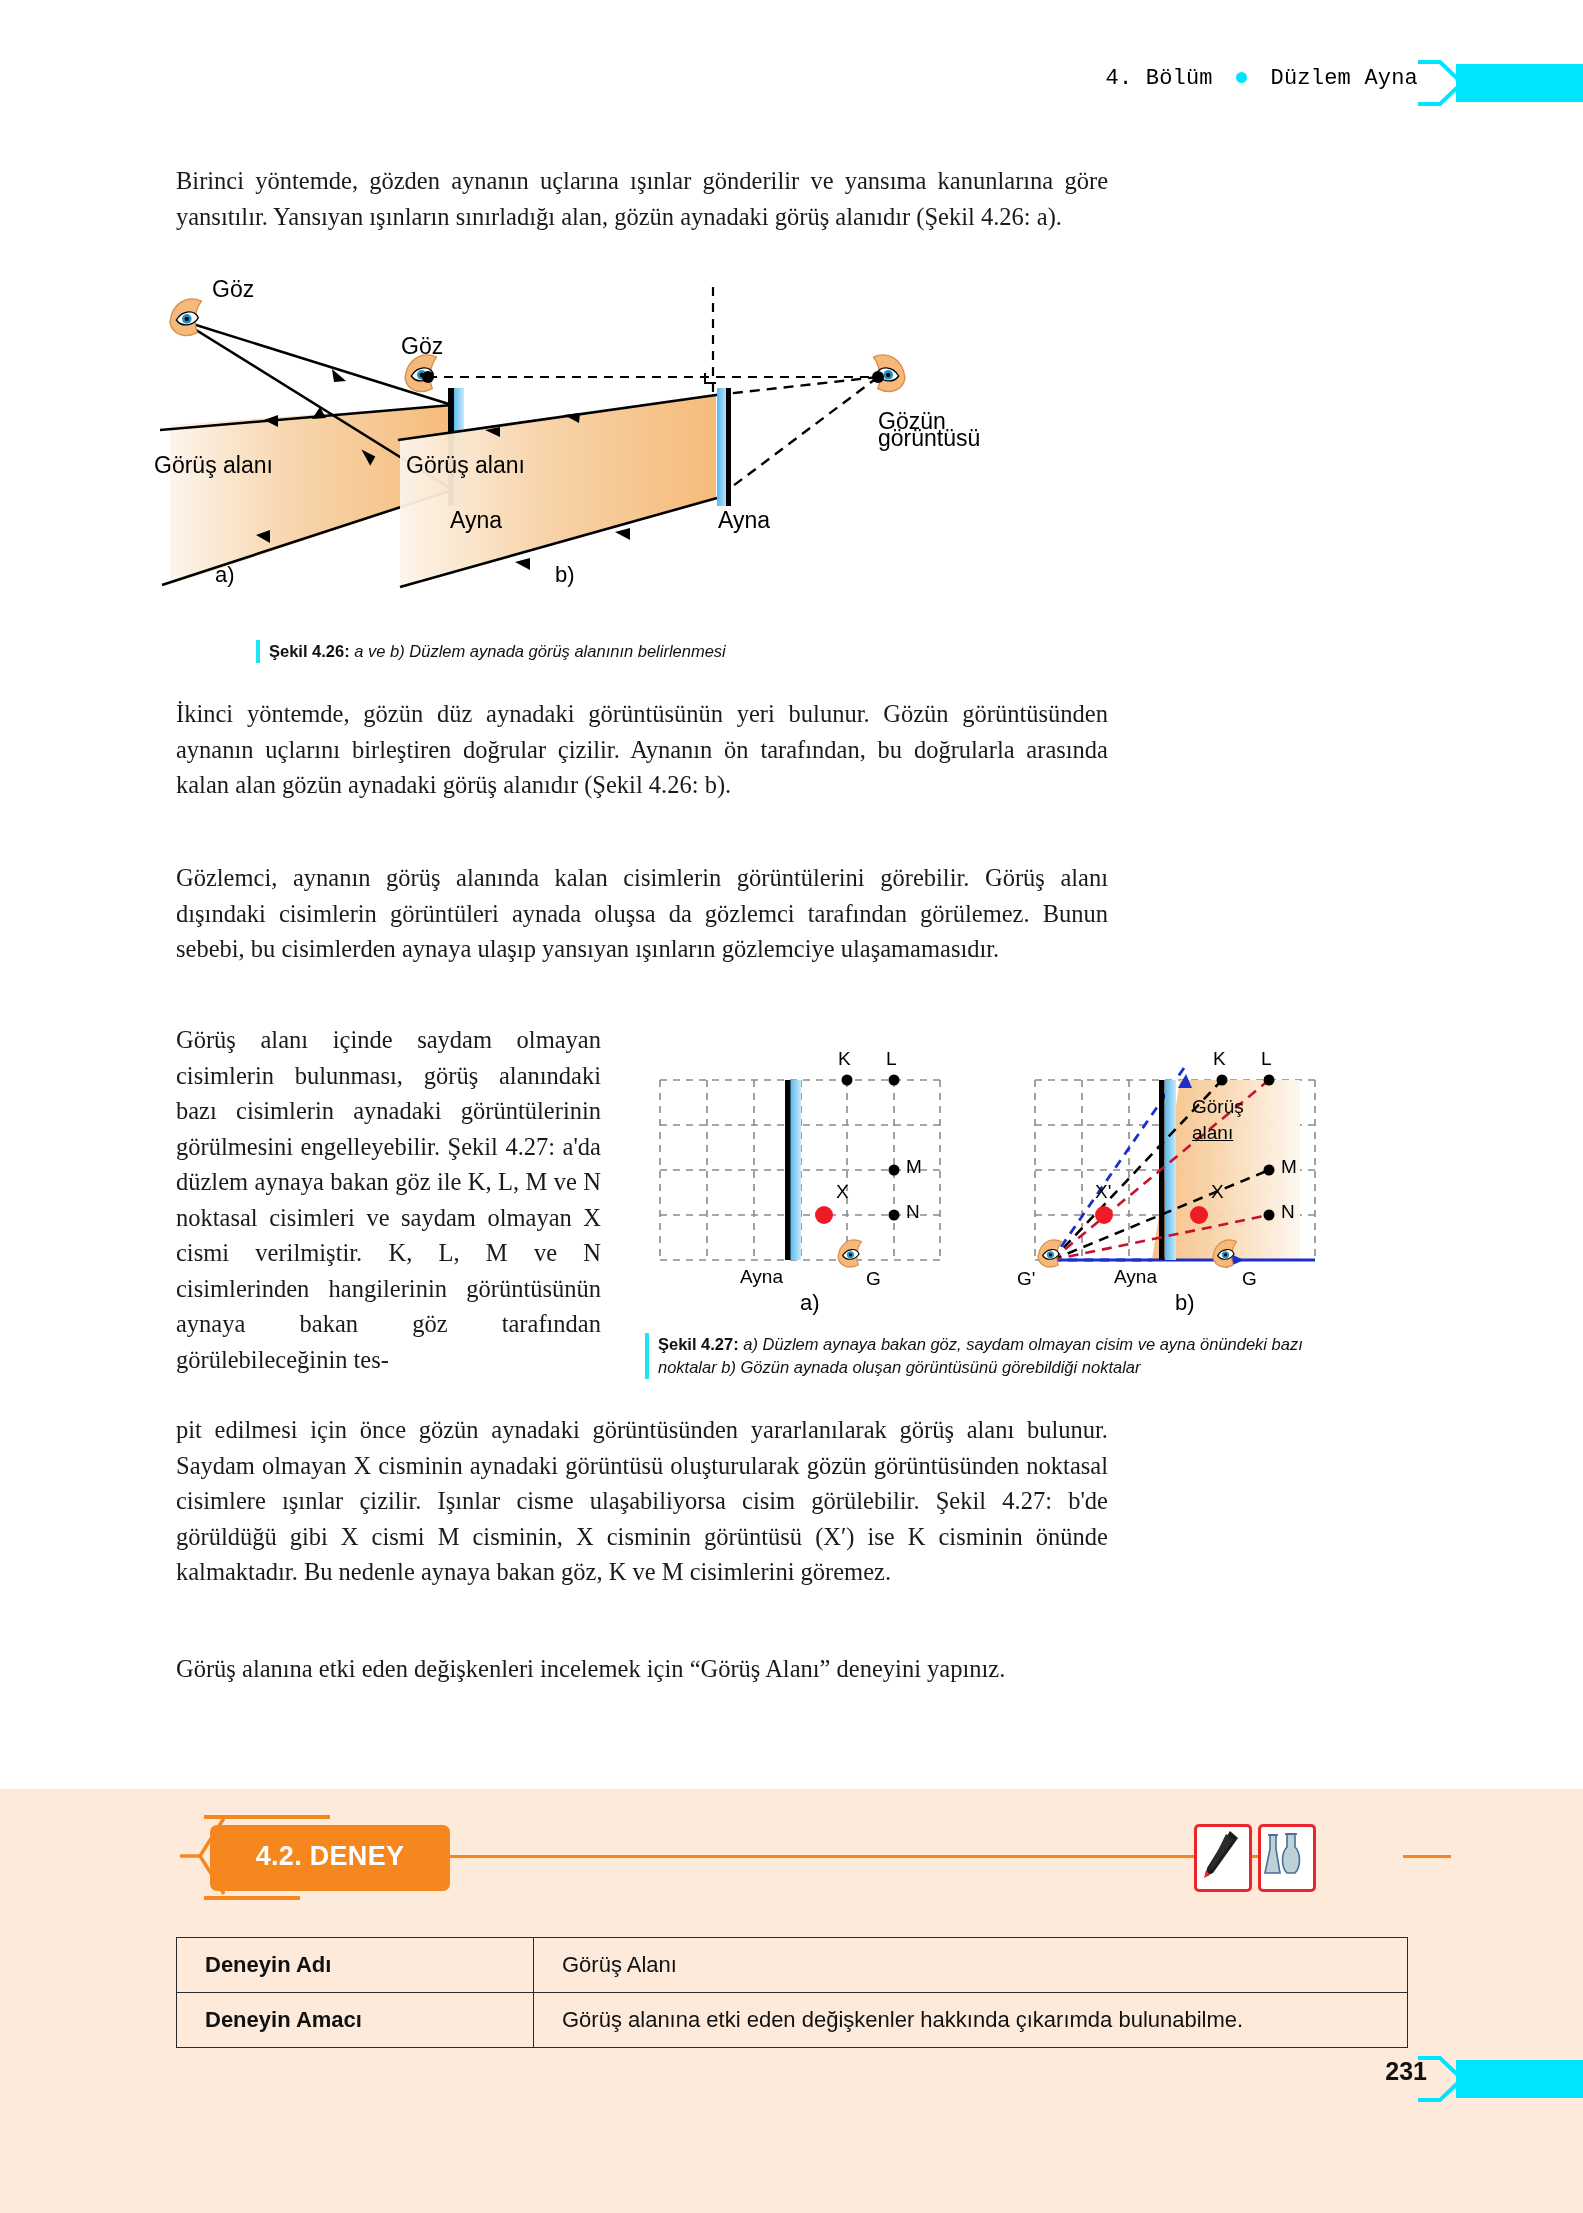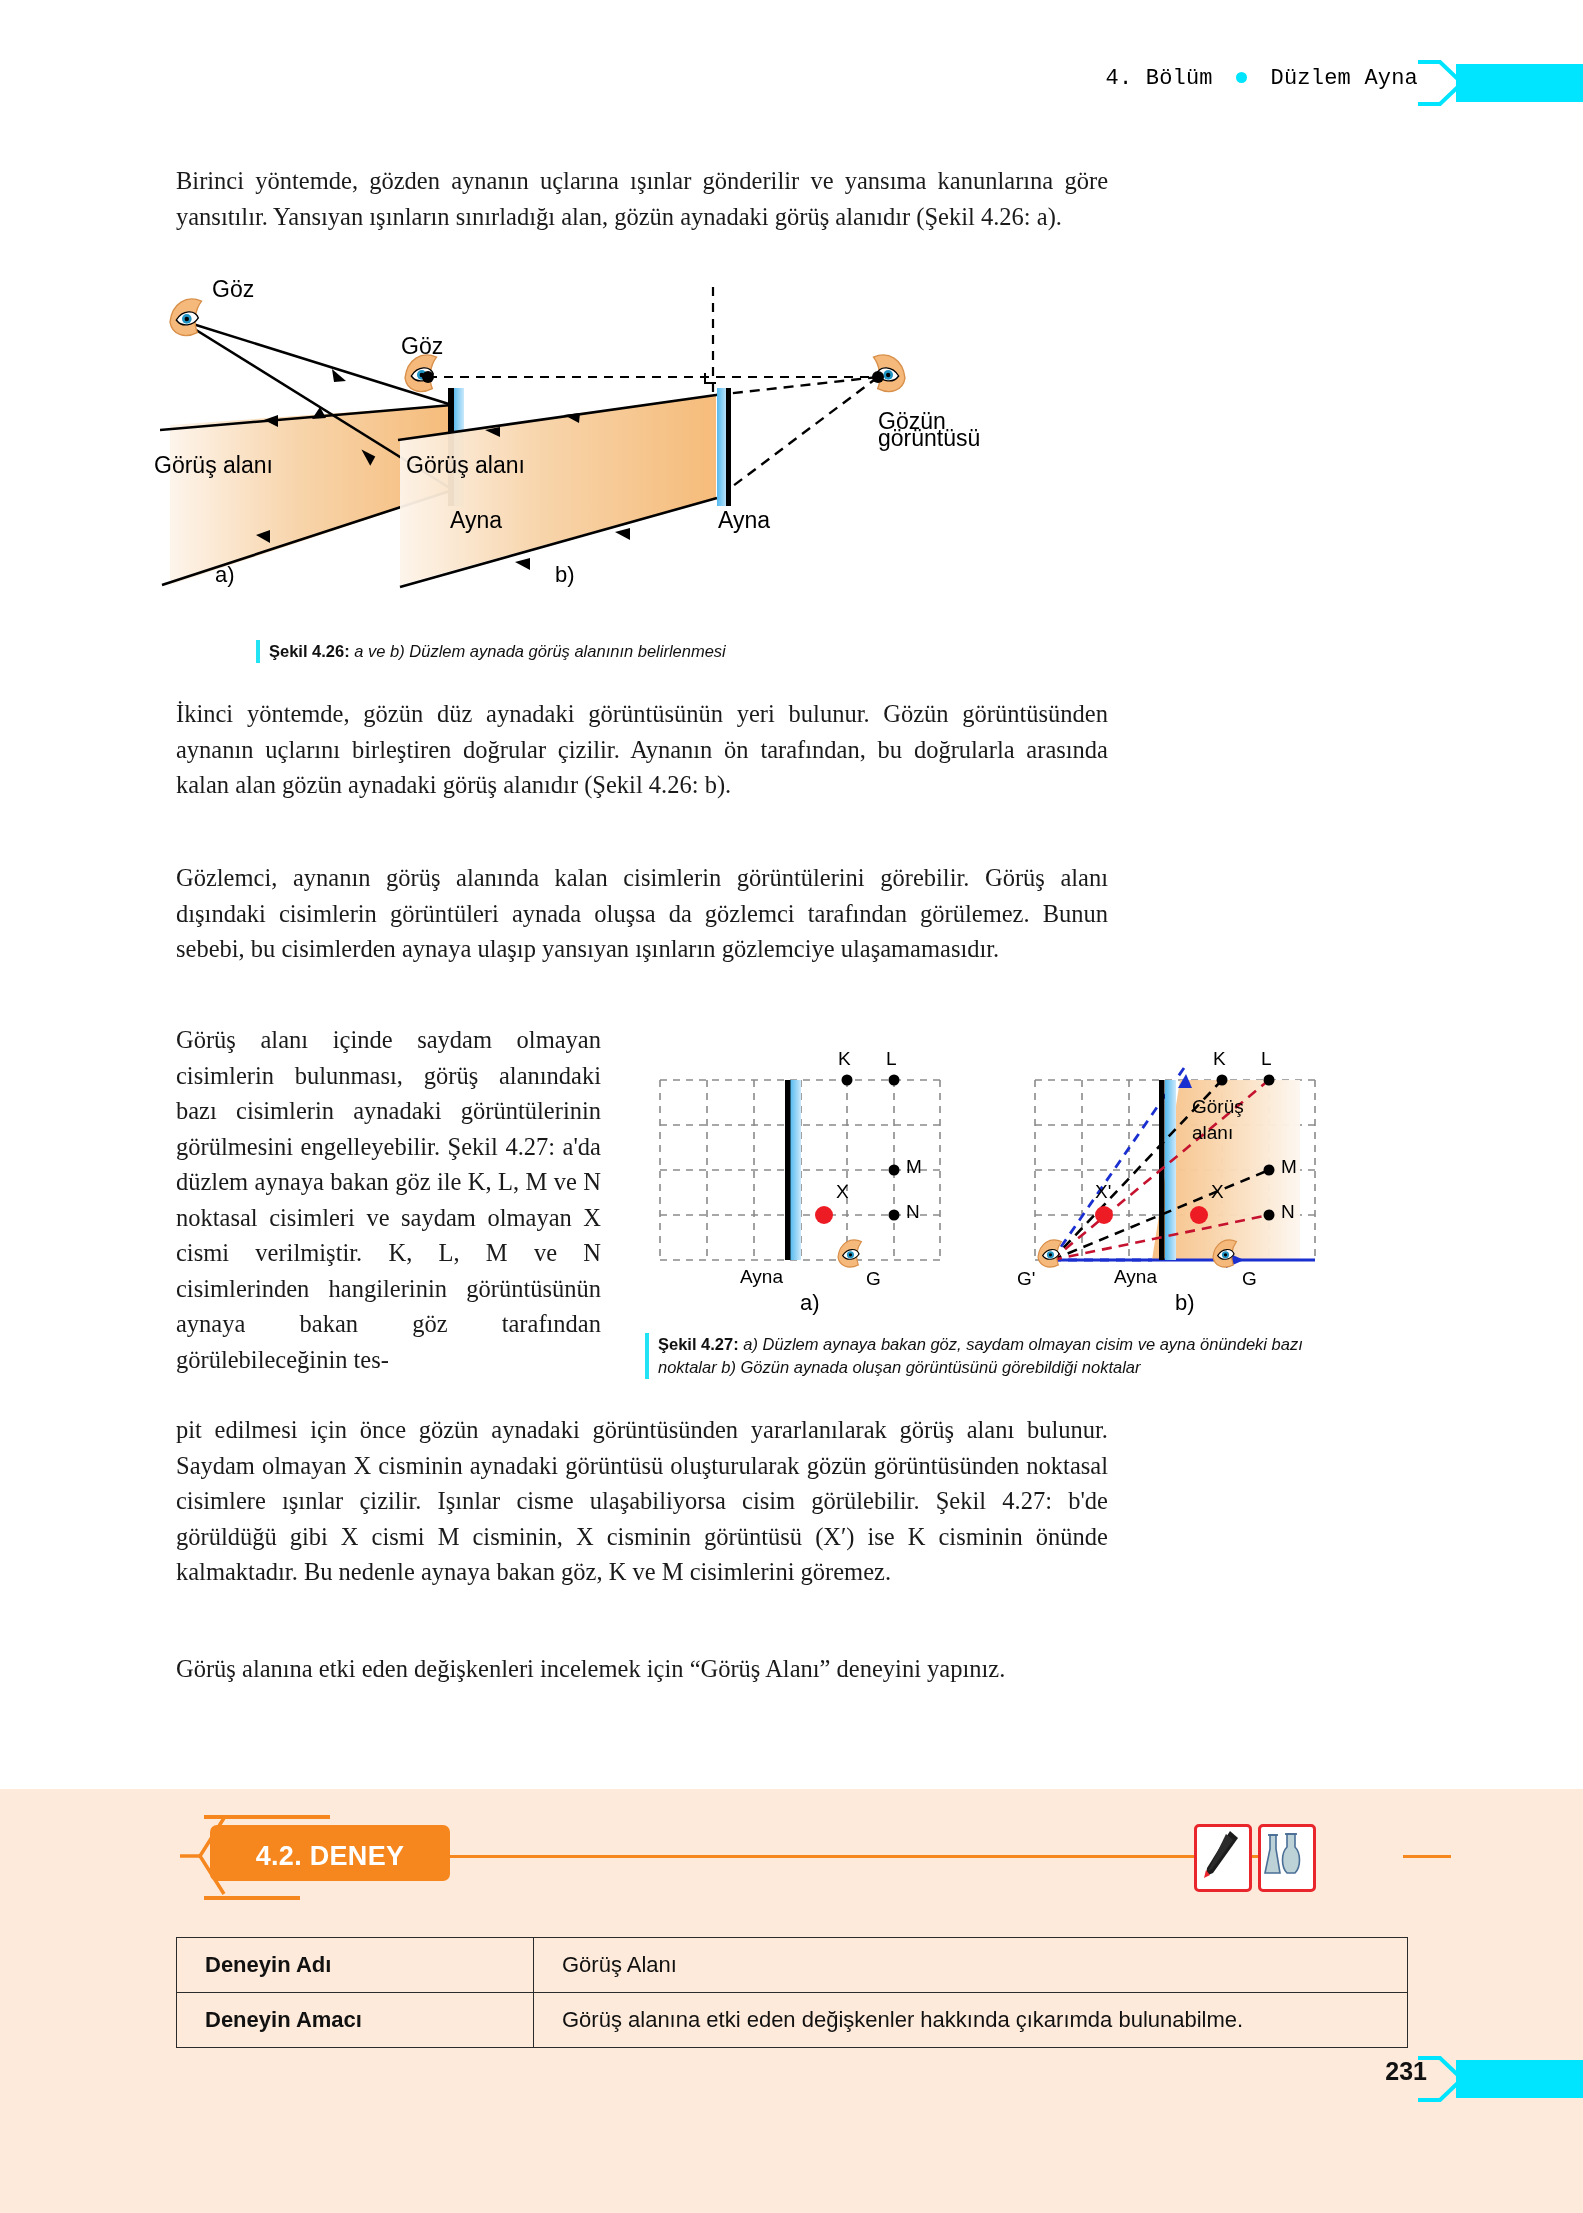--- a/index.html
+++ b/index.html
@@ -42,21 +42,21 @@
   .sublabel{
     position:absolute;font-family:"Liberation Sans",sans-serif;
     font-size:22px;color:#000;
   }
   
   #exp-band{
     position:absolute;left:0;top:1789px;width:1583px;height:424px;
     background:#fdeada;
   }
   #exp-tag{
-    position:absolute;left:210px;top:1825px;width:240px;height:56px;
+    position:absolute;left:210px;top:1825px;width:240px;height:66px;
     background:#f6871f;border-radius:7px;
   }
   #exp-tag-text{
     position:absolute;left:0;top:0;width:240px;height:62px;
     display:flex;align-items:center;justify-content:center;
     font-family:"Liberation Sans",sans-serif;font-weight:bold;
     font-size:27px;color:#fff;letter-spacing:.3px;
   }
   .exp-rule{position:absolute;background:#f6871f;height:3px;}
   .exp-tick{position:absolute;background:#f6871f;height:4px;}
@@ -345,21 +345,21 @@
   <div class="figlabel small" style="left:226px;top:250px;">G</div>
   <div class="sublabel" style="left:160px;top:272px;">a)</div>
 
   <div class="figlabel small" style="left:573px;top:30px;">K</div>
   <div class="figlabel small" style="left:621px;top:30px;">L</div>
   <div class="figlabel small" style="left:641px;top:138px;">M</div>
   <div class="figlabel small" style="left:641px;top:183px;">N</div>
   <div class="figlabel small" style="left:571px;top:163px;">X</div>
   <div class="figlabel small" style="left:455px;top:163px;">X'</div>
   <div class="figlabel small" style="left:552px;top:78px;">Görüş</div>
-  <div class="figlabel small" style="left:552px;top:104px;">alanı</div>
+  <div class="figlabel small" style="left:552px;top:104px;text-decoration:underline;">alanı</div>
   <div class="figlabel small" style="left:474px;top:248px;">Ayna</div>
   <div class="figlabel small" style="left:602px;top:250px;">G</div>
   <div class="figlabel small" style="left:377px;top:250px;">G'</div>
   <div class="sublabel" style="left:535px;top:272px;">b)</div>
 </div>
 
 <div class="col" style="left:645px;top:1333px;width:710px;">
   <div class="caption">
     <b>Şekil 4.27:</b><span> a) Düzlem aynaya bakan göz, saydam olmayan cisim ve ayna önündeki bazı noktalar b) Gözün aynada oluşan görüntüsünü görebildiği noktalar</span>
   </div>

